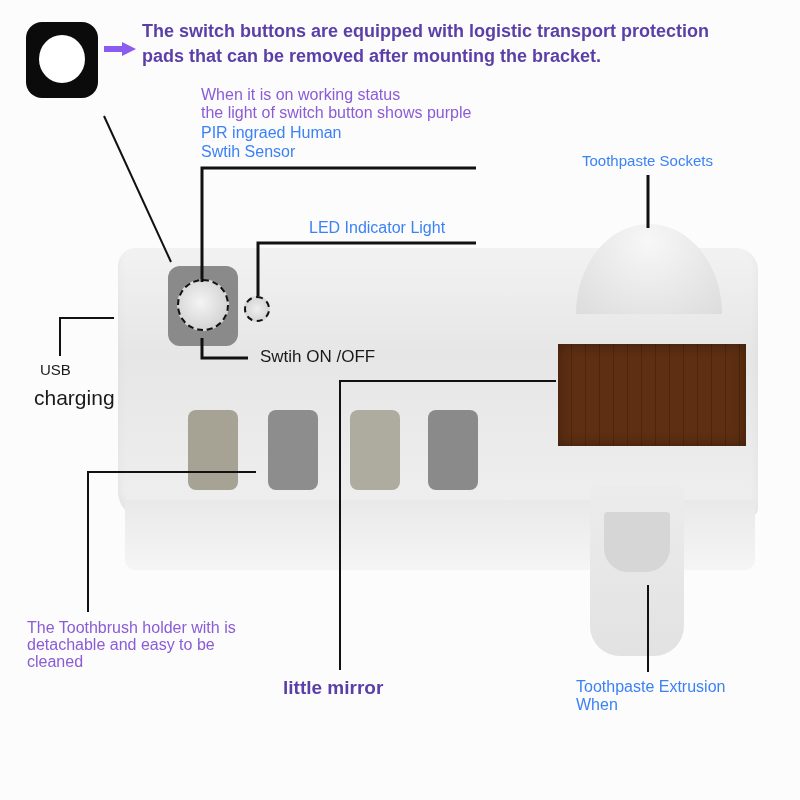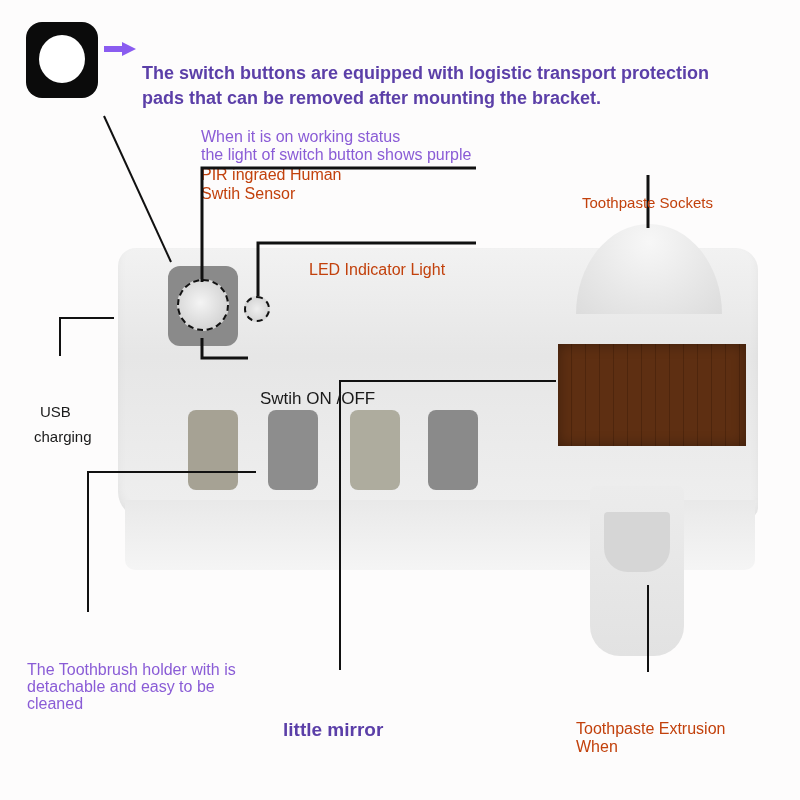--- a/index.html
+++ b/index.html
@@ -1,35 +1,35 @@
 <!DOCTYPE html>
 <html><head>
 <meta charset="utf-8">
 <style>
   html,body{margin:0;padding:0;}
   body{width:800px;height:800px;position:relative;background:#fdfcfc;overflow:hidden;font-family:"Liberation Sans",sans-serif;}
   .abs{position:absolute;}
   .txt-purple{color:#5b3fa8;}
   .txt-lilac{color:#8a5cd6;}
-  .txt-red{color:#c2410c;}
+  .txt-red{color:#3b82f6;}
   .txt-black{color:#1a1a1a;}
   .pad{left:26px;top:22px;width:72px;height:76px;background:#0b0b0b;border-radius:16px;}
   .pad-hole{position:absolute;left:13px;top:13px;width:46px;height:48px;border-radius:50%;background:#fff;}
   .arrow{left:104px;top:42px;width:32px;height:14px;}
   .body-main{left:118px;top:248px;width:640px;height:270px;background:linear-gradient(#f2f2f2,#e6e6e6 40%,#efefef);border-radius:18px 22px 10px 26px;box-shadow:inset 0 -6px 10px rgba(0,0,0,0.05);}
   .base{left:125px;top:500px;width:630px;height:70px;background:linear-gradient(#e9e9e9,#f5f5f5);border-radius:0 0 10px 10px;}
   .dome{left:576px;top:224px;width:146px;height:90px;background:radial-gradient(ellipse at 50% 20%,#f7f7f7,#dcdcdc);border-radius:50% 50% 0 0/100% 100% 0 0;}
   .switch-sq{left:168px;top:266px;width:70px;height:80px;background:#8a8a8a;border-radius:12px;}
   .switch-btn{position:absolute;left:9px;top:13px;width:52px;height:52px;border-radius:50%;background:radial-gradient(circle at 45% 45%,#f4f4f4,#c9c9c9);border:2px dashed #111;box-sizing:border-box;}
   .led{left:244px;top:296px;width:26px;height:26px;border-radius:50%;border:2px dashed #111;box-sizing:border-box;background:radial-gradient(circle,#eee,#cfcfcf);}
   .slot{position:absolute;width:50px;height:80px;border-radius:8px;}
   .mirror{left:558px;top:344px;width:188px;height:102px;background:repeating-linear-gradient(90deg,#5e2f12 0 13px,#4f260d 13px 14px);box-shadow:inset 0 0 14px rgba(0,0,0,.35);}
   .extruder{left:590px;top:486px;width:94px;height:170px;background:linear-gradient(#ececec,#e2e2e2);border-radius:6px 6px 30px 30px;}
   .extruder-inner{position:absolute;left:14px;top:26px;width:66px;height:60px;background:#d6d6d6;border-radius:4px 4px 24px 24px;}
-  .label{position:absolute;line-height:1.05;white-space:nowrap;margin-top:42px;}
+  .label{position:absolute;line-height:1.05;white-space:nowrap;}
 </style>
 </head>
 <body>
 
 <div class="abs pad">
     <div class="pad-hole"></div>
   </div>
 <svg class="abs arrow" viewBox="0 0 32 14">
     <rect x="0" y="4" width="20" height="6" fill="#8a5cf0"></rect>
     <polygon points="18,0 32,7 18,14" fill="#8a5cf0"></polygon>
@@ -69,20 +69,20 @@
   <polyline points="60,356 60,318 114,318" fill="none" stroke="#111" stroke-width="2"></polyline>
   <line x1="648" y1="175" x2="648" y2="228" stroke="#111" stroke-width="3"></line>
   <polyline points="556,381 340,381 340,670" fill="none" stroke="#111" stroke-width="2"></polyline>
   <polyline points="88,612 88,472 256,472" fill="none" stroke="#111" stroke-width="2"></polyline>
   <line x1="648" y1="585" x2="648" y2="672" stroke="#111" stroke-width="2"></line>
 </svg>
 
 <div class="label txt-red" style="left:309px;top:220px;font-size:16px;">LED Indicator Light</div>
 <div class="label txt-black" style="left:260px;top:348px;font-size:17px;">Swtih ON /OFF</div>
 <div class="label txt-black" style="left:40px;top:362px;font-size:15px;">USB</div>
-<div class="label txt-black" style="left:34px;top:387px;font-size:15px;text-align:right;">charging</div>
+<div class="label txt-black" style="left:34px;top:387px;font-size:21px;text-align:right;">charging</div>
 <div class="label txt-red" style="left:582px;top:153px;font-size:15px;">Toothpaste Sockets</div>
 <div class="label txt-lilac" style="left:27px;top:620px;font-size:16px;">The Toothbrush holder with is</div>
 <div class="label txt-lilac" style="left:27px;top:637px;font-size:16px;">detachable and easy to be</div>
 <div class="label txt-lilac" style="left:27px;top:654px;font-size:16px;">cleaned</div>
 <div class="label txt-purple" style="left:283px;top:678px;font-size:19px;font-weight:bold;">little mirror</div>
 <div class="label txt-red" style="left:576px;top:679px;font-size:16px;">Toothpaste Extrusion</div>
 <div class="label txt-red" style="left:576px;top:697px;font-size:16px;">When</div>
 
 </body></html>

